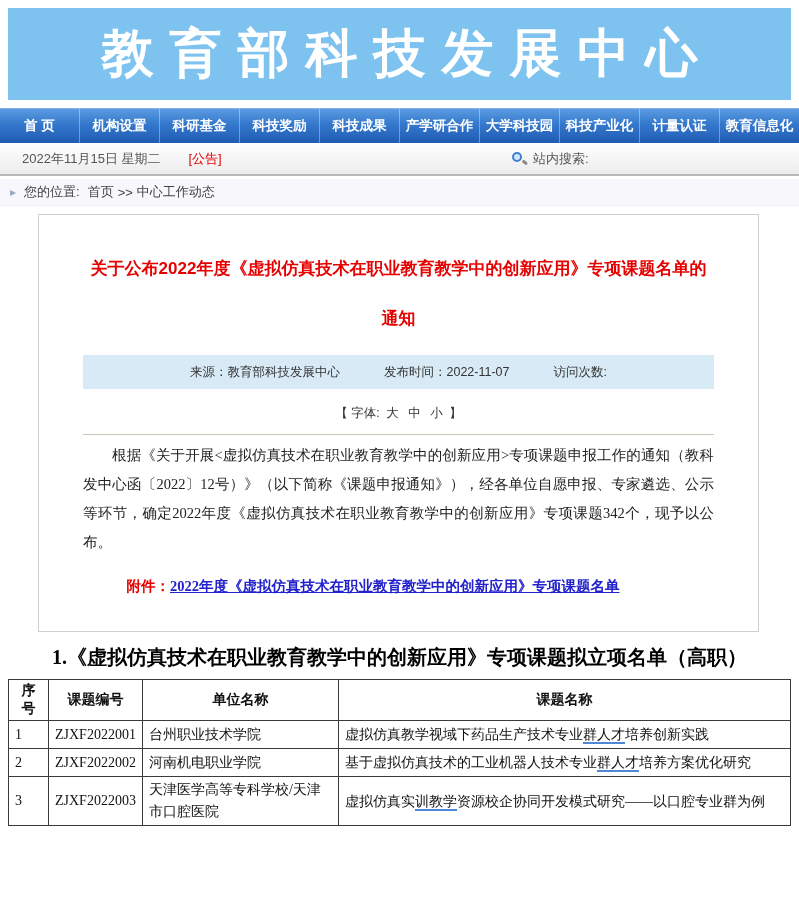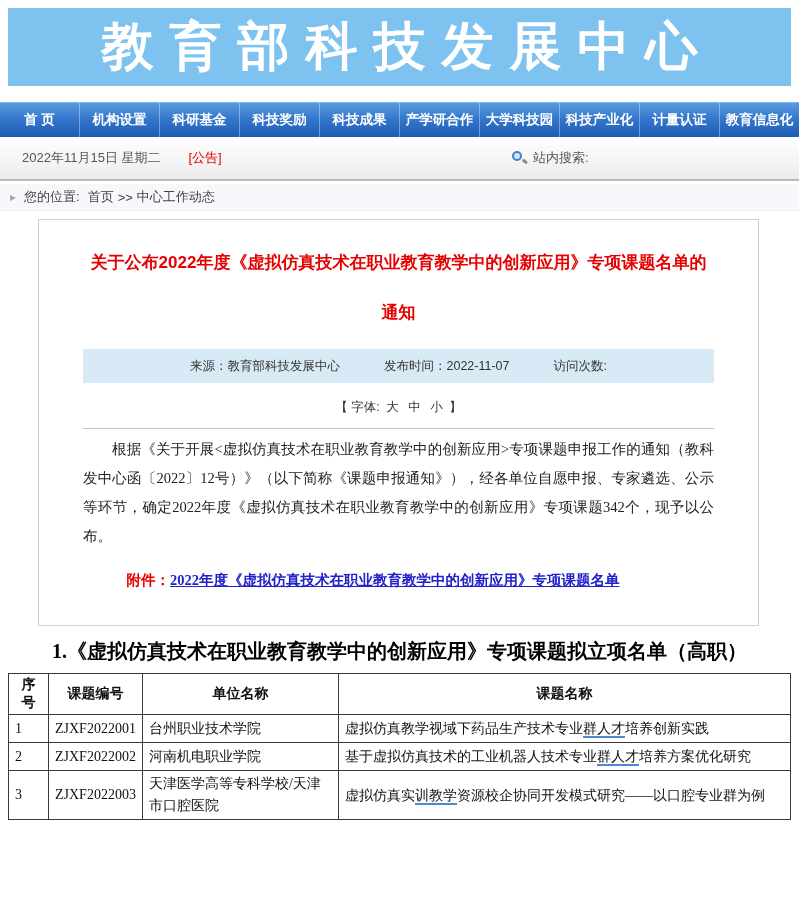--- a/index.html
+++ b/index.html
@@ -1,34 +1,34 @@
 <!DOCTYPE html>
 <html lang="zh"><head>
 <meta charset="utf-8">
 <style>
   * { margin:0; padding:0; box-sizing:border-box; }
   html,body { background:#fff; width:799px; font-family:"Liberation Sans", sans-serif; }
 
   
-  .banner { margin:8px 8px 16px 8px; height:78px; background:#7ec3f0;
+  .banner { margin:8px 8px 8px 8px; height:92px; background:#7ec3f0;
             display:flex; align-items:center; justify-content:center; }
   .banner-title { color:#ffffff; font-family:"Liberation Serif", serif; font-weight:bold;
                   font-size:52px; letter-spacing:16px; white-space:nowrap; text-indent:16px; }
 
   
   .nav { height:35px; display:flex; align-items:stretch;
          background:linear-gradient(#5a9be0 0%, #3478cc 45%, #1f5cb4 100%);
          border-top:1px solid #7fb5ea; }
   .nav-item { flex:1; display:flex; align-items:center; justify-content:center;
               color:#fff; font-weight:bold; font-size:13.5px; cursor:pointer;
               border-left:1px solid rgba(255,255,255,.35); white-space:nowrap; }
   .nav-item:first-child { border-left:none; }
 
   
-  .statusbar { height:44px; background:linear-gradient(#ffffff, #ececec);
+  .statusbar { height:33px; background:linear-gradient(#ffffff, #ececec);
                border-bottom:2px solid #b9b9b9; position:relative;
                display:flex; align-items:center; font-size:13px; color:#555; }
   .statusbar .date { margin-left:22px; }
   .statusbar .notice { margin-left:28px; color:#e60000; cursor:pointer; }
   .search-area { position:absolute; left:512px; display:flex; align-items:center; gap:5px; }
   .search-icon { width:16px; height:16px; position:relative; display:inline-block; cursor:pointer; }
   .search-icon .lens { position:absolute; left:0; top:1px; width:10px; height:10px;
                        border:2px solid #3f7fd0; border-radius:50%; background:#cfe6fa; }
   .search-icon .handle { position:absolute; left:10px; top:10px; width:6px; height:2.5px;
                          background:#8a8a8a; transform:rotate(40deg); border-radius:2px; }
@@ -36,21 +36,21 @@
 
   
   .breadcrumb { height:27px; margin-top:3px; background:#f7f7fc; display:flex; align-items:center;
                 font-size:13px; color:#444; border-bottom:1px solid #f0f0f5; }
   .crumb-arrow { color:#9aa7c8; margin:0 8px 0 10px; font-size:12px; }
   .breadcrumb .sep { margin:0 4px; }
   .crumb-link { cursor:pointer; }
 
   
   .article-box { margin:8px 40px 12px 38px; border:1px solid #cfcfcf; background:#fff;
-                 padding:30px 44px 18px 44px;
+                 padding:41px 44px 18px 44px;
                  font-family:"Liberation Serif", serif; }
   .article-title { color:#e60000; font-weight:bold; font-size:17px; text-align:center;
                    line-height:1.5; font-family:"Liberation Sans", sans-serif; }
   .article-title-line2 { margin-top:24px; }
   .meta-bar { margin:24px 0 0 0; background:#d8eaf6; height:34px; display:flex;
               align-items:center; justify-content:center; gap:44px;
               font-size:12.5px; color:#333; font-family:"Liberation Sans", sans-serif; }
   .meta-item { white-space:nowrap; }
   .font-selector { margin-top:16px; text-align:center; font-size:12.5px; color:#333;
                    font-family:"Liberation Sans", sans-serif; }

